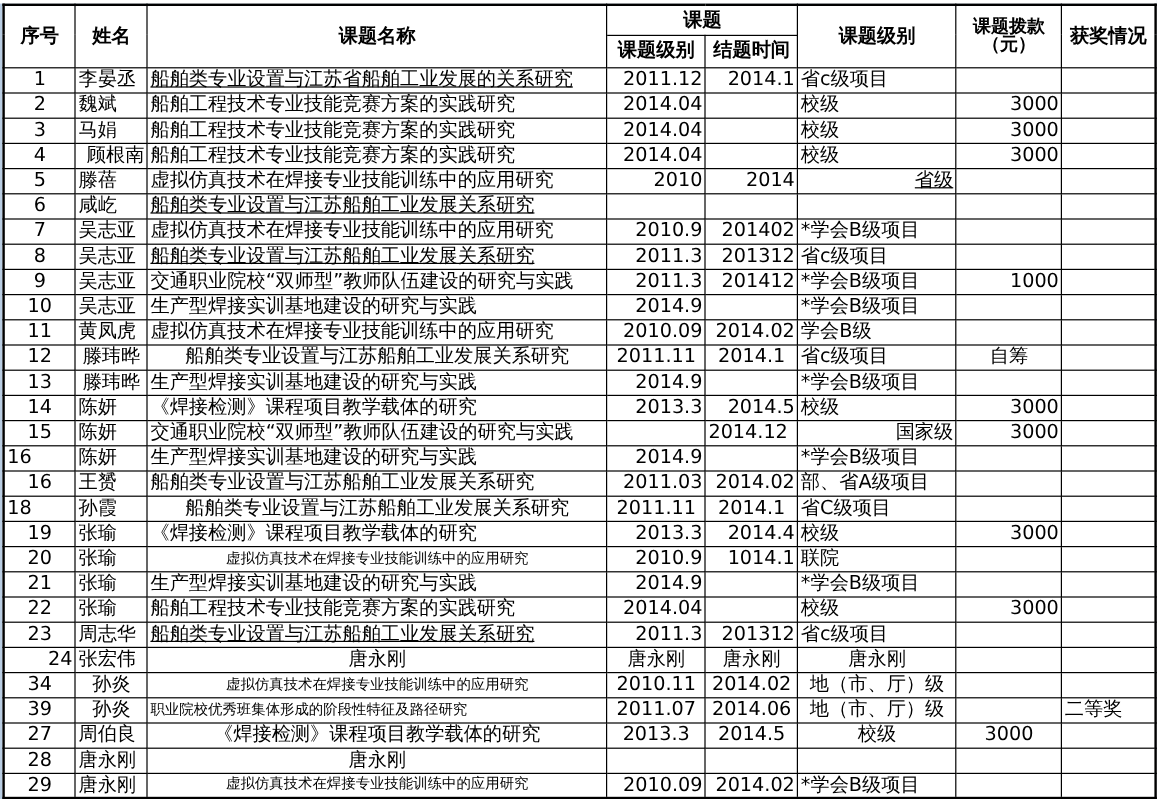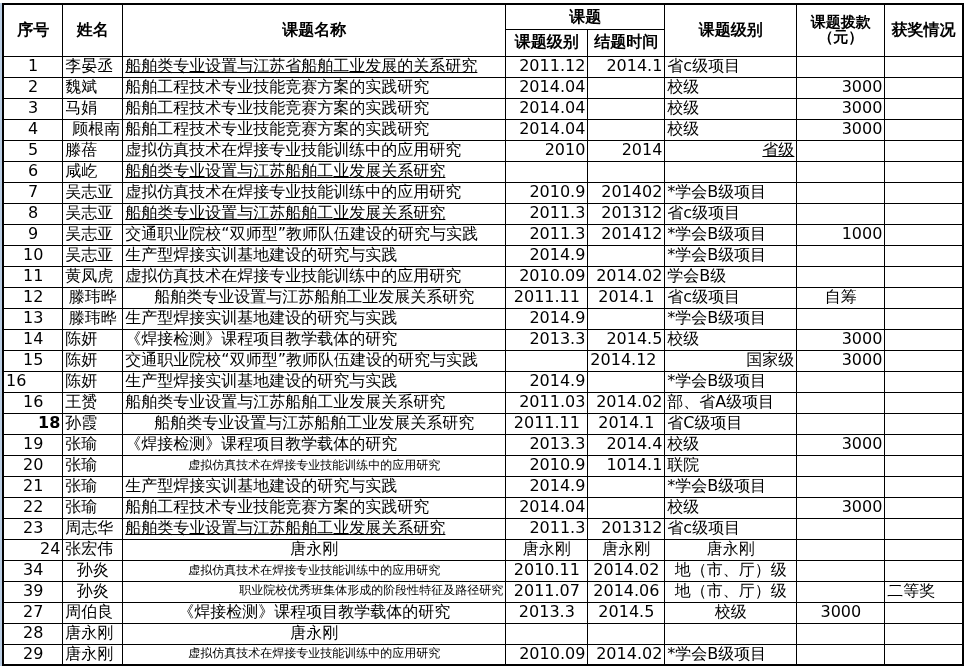--- a/index.html
+++ b/index.html
@@ -244,21 +244,21 @@
         <td style="text-align: center;">16</td>
         <td style="text-align: left;">王赟</td>
         <td style="text-align: left;">船舶类专业设置与江苏船舶工业发展关系研究</td>
         <td style="text-align: right;">2011.03</td>
         <td style="text-align: right;">2014.02</td>
         <td style="text-align: left;">部、省A级项目</td>
         <td style="text-align: right;"></td>
         <td style="text-align: left;"></td>
       </tr>
       <tr>
-        <td style="text-align: right; font-weight: bold;">18</td>
+        <td style="text-align: left;">18</td>
         <td style="text-align: left;">孙霞</td>
         <td style="text-align: center;">船舶类专业设置与江苏船舶工业发展关系研究</td>
         <td style="text-align: center;">2011.11</td>
         <td style="text-align: center;">2014.1</td>
         <td style="text-align: left;">省C级项目</td>
         <td style="text-align: right;"></td>
         <td style="text-align: left;"></td>
       </tr>
       <tr>
         <td style="text-align: center;">19</td>
@@ -326,21 +326,21 @@
         <td class="sm" style="text-align: center;">虚拟仿真技术在焊接专业技能训练中的应用研究</td>
         <td style="text-align: center;">2010.11</td>
         <td style="text-align: center;">2014.02</td>
         <td style="text-align: center;">地（市、厅）级</td>
         <td style="text-align: right;"></td>
         <td style="text-align: left;"></td>
       </tr>
       <tr>
         <td style="text-align: center;">39</td>
         <td style="text-align: center;">孙炎</td>
-        <td class="sm" style="text-align: right; font-family: Liberation Mono, monospace;">职业院校优秀班集体形成的阶段性特征及路径研究</td>
+        <td class="sm" style="text-align: left;">职业院校优秀班集体形成的阶段性特征及路径研究</td>
         <td style="text-align: center;">2011.07</td>
         <td style="text-align: center;">2014.06</td>
         <td style="text-align: center;">地（市、厅）级</td>
         <td style="text-align: right;"></td>
         <td style="text-align: left;">二等奖</td>
       </tr>
       <tr>
         <td style="text-align: center;">27</td>
         <td style="text-align: left;">周伯良</td>
         <td style="text-align: center;">《焊接检测》课程项目教学载体的研究</td>

